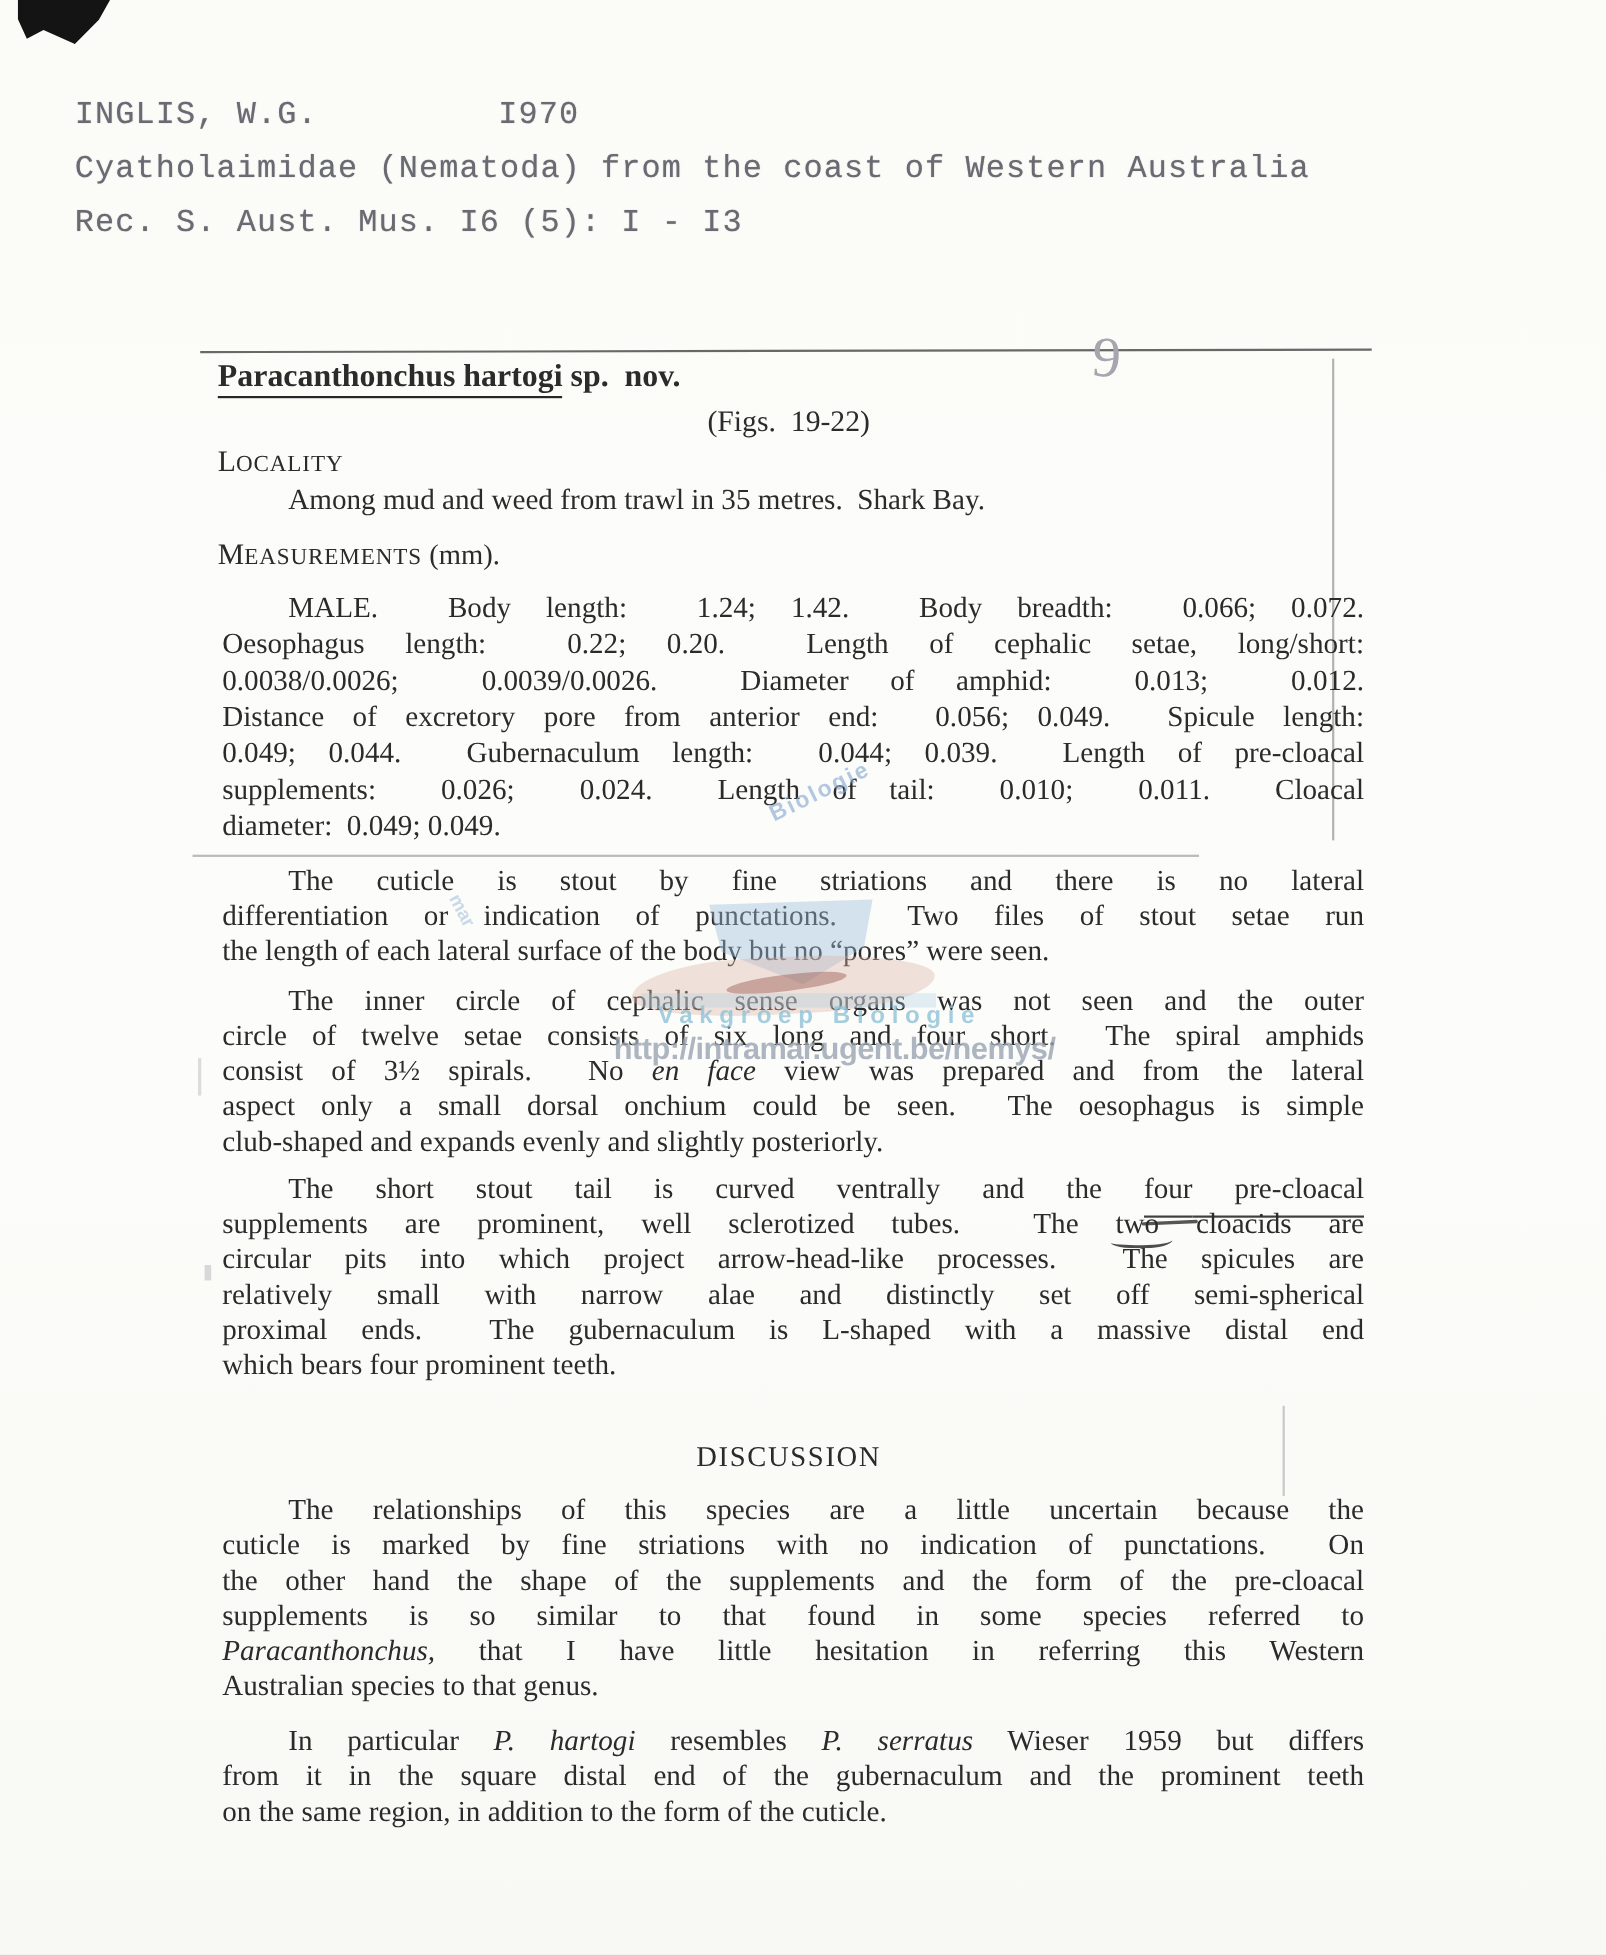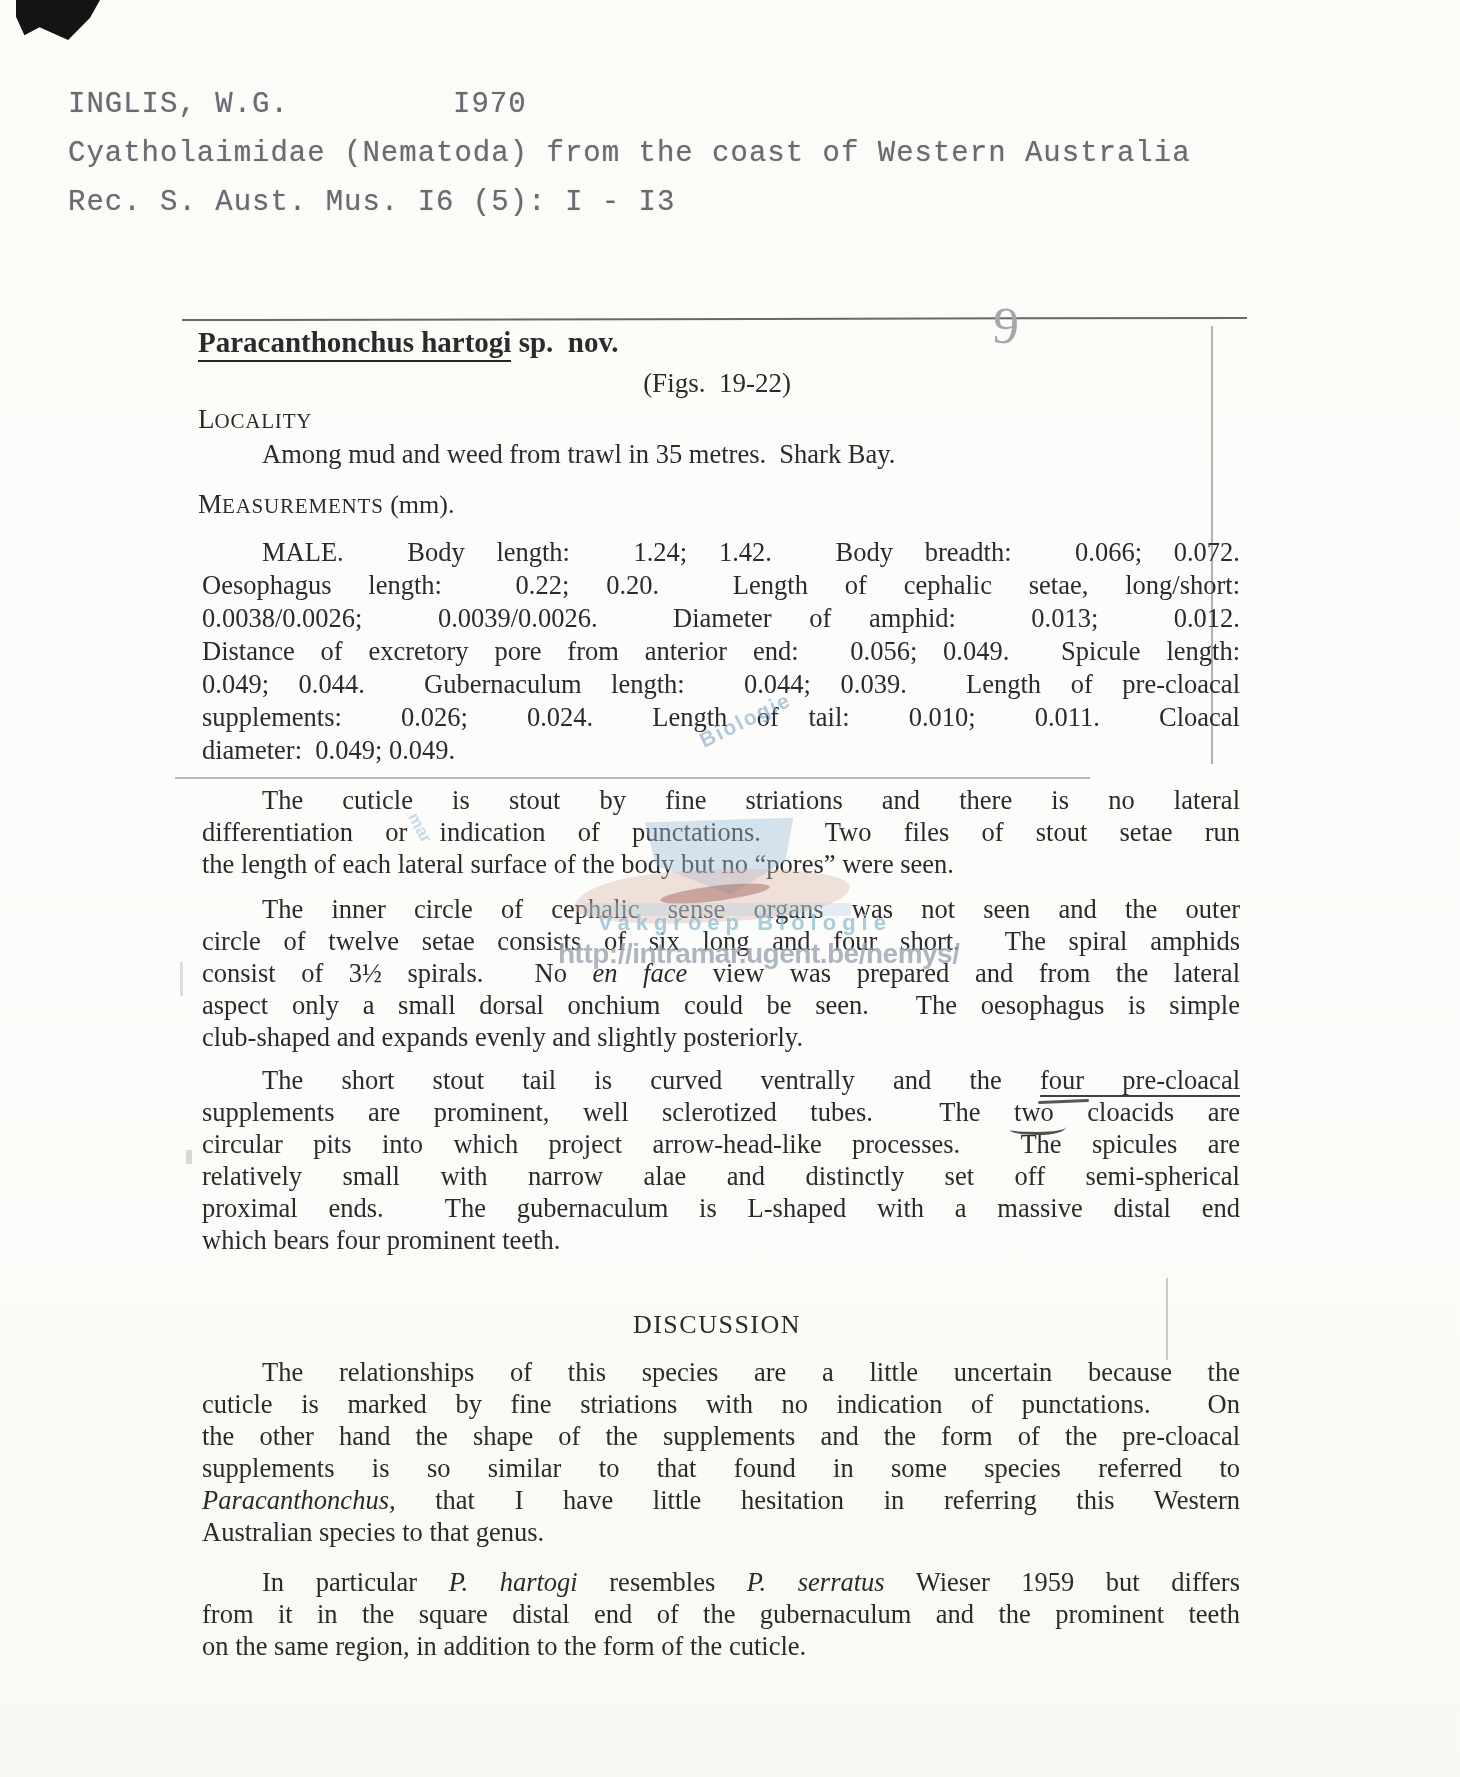--- a/index.html
+++ b/index.html
@@ -37,21 +37,21 @@
   #p-cuticle{top:784px;}
   #p-inner{top:893px;}
   #p-tail{top:1064px;}
   #p-disc1{top:1356px;}
   #p-disc2{top:1566px;}
   #h-locality{top:404px;}
   #h-measure{top:489px;}
   .disc-head{position:absolute;left:0;top:1310px;width:100%;text-align:center;font-size:26px;letter-spacing:1.5px;}
 
   .i{font-style:italic;}
-  .ul{border-bottom:2px solid #3f3f3f;padding-bottom:0;}
+  .ul{border-bottom:2px solid #3f3f3f;padding-bottom:10px;}
   .pen1{position:relative;}
   .pen1::after{content:"";position:absolute;left:-2px;right:-5px;bottom:-8px;height:3px;background:#565656;transform:rotate(-2.5deg);border-radius:2px;}
   .pen2{position:relative;}
   .pen2::after{content:"";position:absolute;left:-4px;right:-12px;bottom:-8px;height:10px;
                border-bottom:3px solid #4d4d4d;border-radius:0 0 100% 100%/0 0 16px 10px;}
 
   
   .wm{position:absolute;pointer-events:none;font-family:"Liberation Sans","DejaVu Sans",sans-serif;}
   .wm-arc{left:696px;top:708px;transform:rotate(-26deg);font-weight:bold;font-size:21px;letter-spacing:2px;color:#7fa6cf;opacity:.6;}
   .wm-side{left:404px;top:818px;transform:rotate(62deg);font-weight:bold;font-size:17px;color:#7fa6cf;opacity:.4;}

